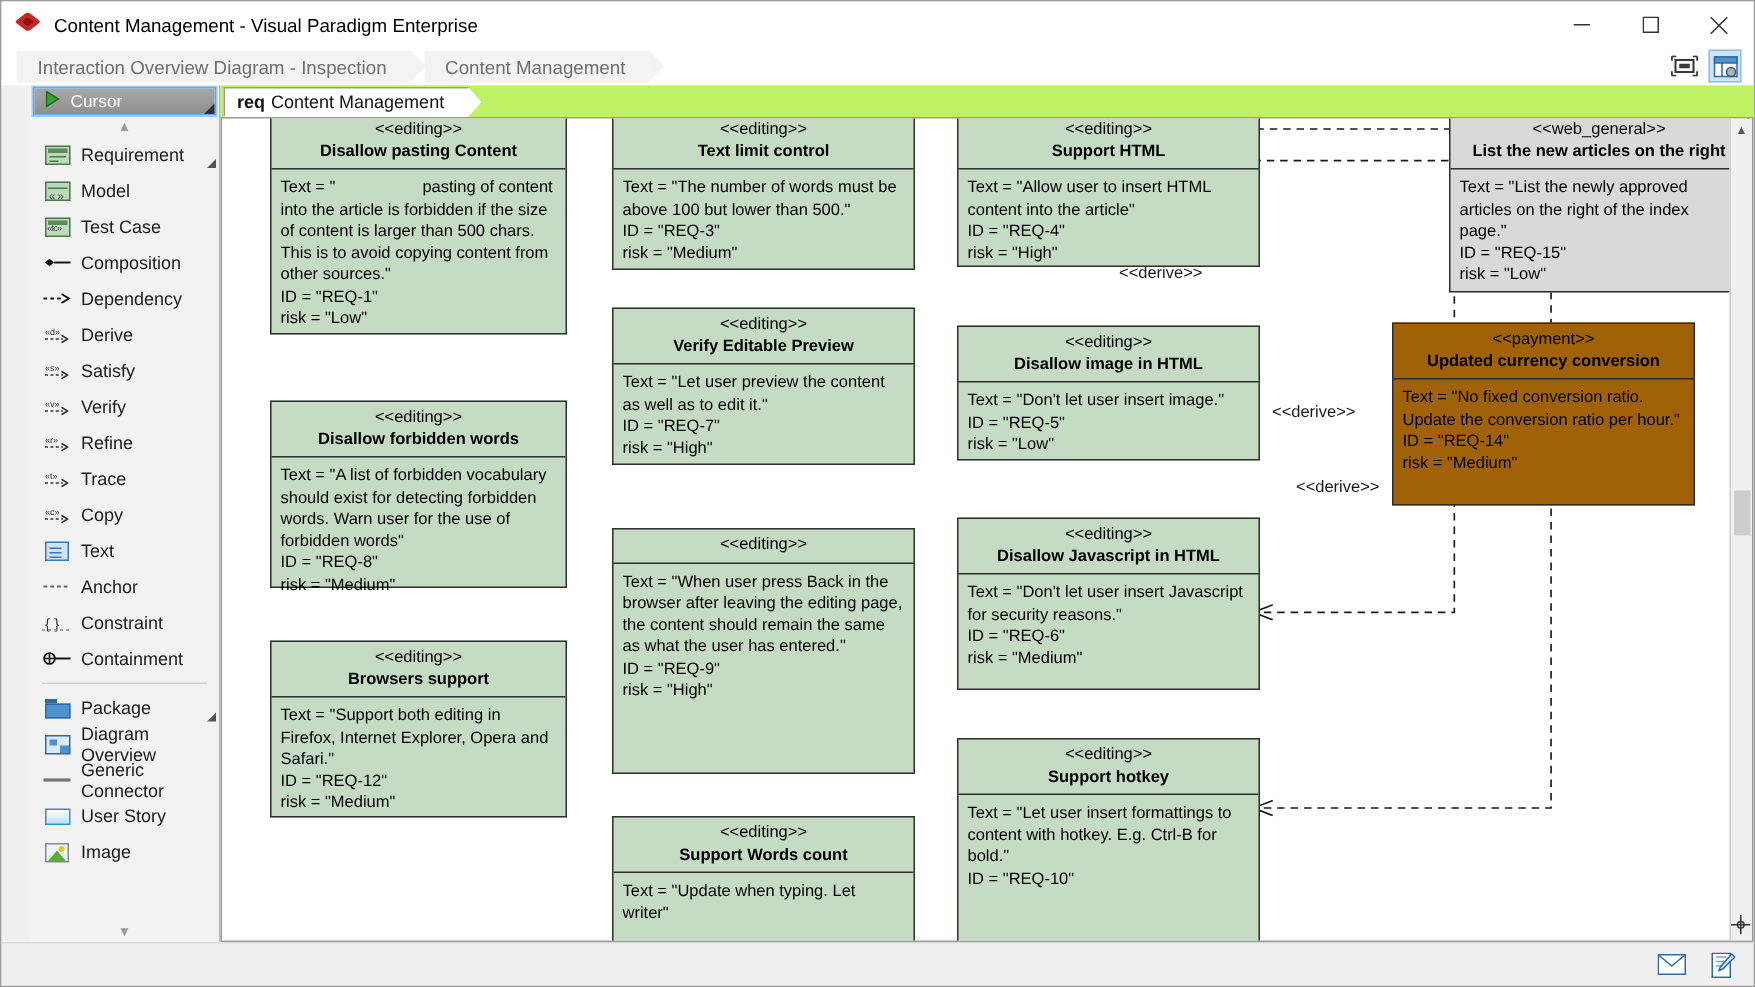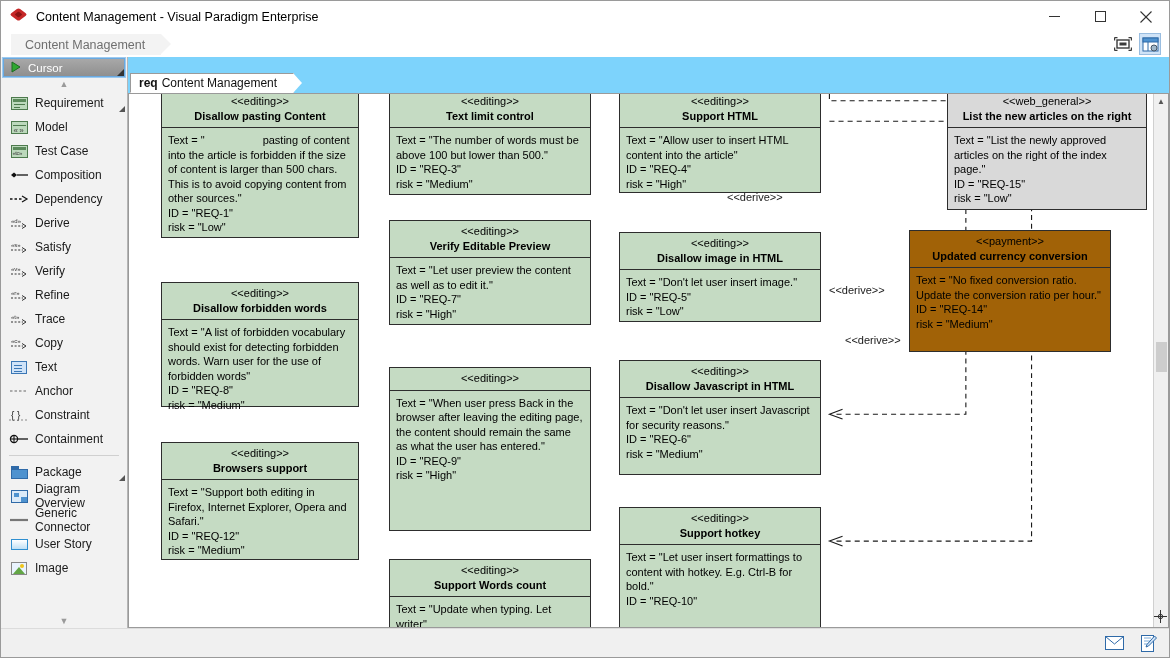--- a/index.html
+++ b/index.html
@@ -94,20 +94,21 @@
   }
   .crumb-wrap { display: flex; align-items: center; }
   .bc-tools { position: absolute; right: 8px; top: 1px; display: flex; gap: 5px; align-items: center; }
   .bc-tool { width: 22px; height: 22px; display:flex; align-items:center; justify-content:center; }
   .bc-tool.sel { background: #cfe3f7; border: 1px solid #99bde0; }
 
   
   .body {
     flex: 1; display: flex; position: relative; min-height: 0;
     background: #f0f0f0;
+    padding-left: 19px;
   }
 
   
   .palette {
     width: 127px; min-width: 127px;
     background: #f2f2f2;
     border-right: 1px solid #b5b5b5;
     display: flex; flex-direction: column;
     overflow: hidden;
     position: relative;
@@ -161,21 +162,21 @@
   .dov-ic u{position:absolute;left:9px;top:6px;width:6px;height:5px;background:#4e92cf;}
   .us-ic{width:17px;height:11px;border:1px solid #2f8fd0;background:linear-gradient(#ffffff,#bfe0f5);}
   .img-ic{width:16px;height:13px;border:1px solid #888;background:#eaf4ff;position:relative;overflow:hidden;}
   .img-ic b{position:absolute;left:1px;bottom:0;width:0;height:0;border-left:6px solid transparent;border-right:6px solid transparent;border-bottom:7px solid #63a646;}
   .img-ic u{position:absolute;right:2px;top:1px;width:4px;height:4px;border-radius:50%;background:#f0c419;}
   .stereo-ic { font-size: 8px; color: #444; letter-spacing: -0.5px; }
 
   
   .canvas-wrap { flex: 1; position: relative; min-width: 0; display:flex; flex-direction:column; }
   .tabstrip {
-    height: 36px; min-height: 21px; background: #7dd3fc;
+    height: 21px; min-height: 21px; background: #bef264;
     display: flex; align-items: flex-end; padding-left: 2px;
     position: relative;
   }
   .doc-tab {
     position: relative;
     height: 20px; background: #fff;
     border: 1px solid #9a9a9a; border-bottom: 1px solid #fff;
     display: flex; align-items: center;
     padding: 0 16px 0 8px;
     font-size: 12px; color: #111;
@@ -270,20 +271,21 @@
             <line x1="0.5" y1="0.5" x2="11.5" y2="11.5" stroke="currentColor" stroke-width="1.1"></line>
             <line x1="11.5" y1="0.5" x2="0.5" y2="11.5" stroke="currentColor" stroke-width="1.1"></line>
           </svg>
       </div>
     </div>
   </div>
 
 
   <div class="breadcrumb-bar">
     <div class="crumb-wrap">
+      <div class="crumb">Interaction Overview Diagram - Inspection</div>
       <div class="crumb">Content Management</div>
     </div>
     <div class="bc-tools">
       <div class="bc-tool">
         <svg width="18" height="14" viewBox="0 0 18 14">
           <rect x="3" y="3" width="12" height="8" fill="none" stroke="#3a3a3a" stroke-width="1.4"></rect>
           <rect x="5.5" y="5.5" width="7" height="3" fill="#3a3a3a"></rect>
           <path d="M0.5 0.5 h3 M0.5 0.5 v3 M17.5 0.5 h-3 M17.5 0.5 v3 M0.5 13.5 h3 M0.5 13.5 v-3 M17.5 13.5 h-3 M17.5 13.5 v-3" stroke="#3a3a3a" stroke-width="1.4" fill="none"></path>
         </svg>
       </div>

